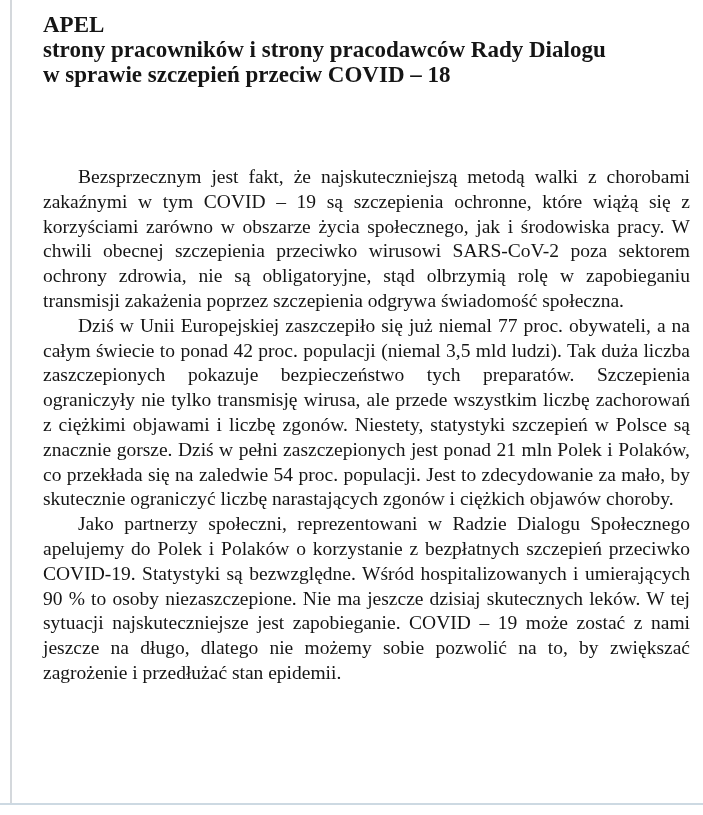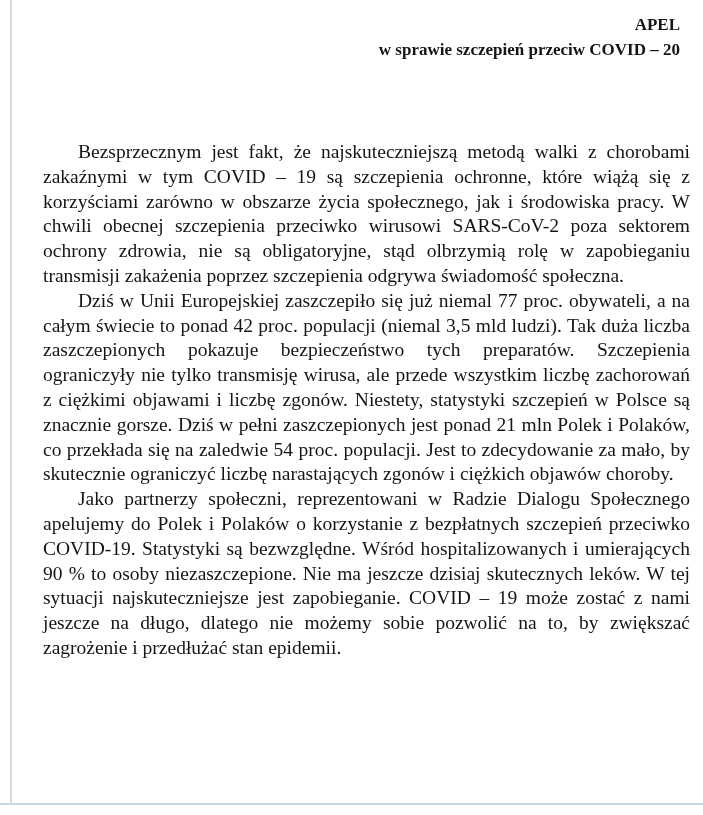--- a/index.html
+++ b/index.html
@@ -28,23 +28,23 @@
   .bottom-edge {
     position: absolute;
     left: 0;
     top: 803px;
     width: 703px;
     height: 2px;
     background: #cdd9e2;
   }
   .doc-title {
     margin: 12px 23px 0 43px;
-    text-align: right;
+    text-align: left;
     font-weight: bold;
-    font-size: 17px;
+    font-size: 23px;
     line-height: 25px;
   }
   .doc-title .t-line {
     display: block;
   }
   .doc-body {
     margin: 78px 13px 0 43px;
     font-size: 19.5px;
     line-height: 24.8px;
     text-align: justify;
@@ -59,21 +59,22 @@
 </style>
 </head>
 <body>
 
 <div class="page">
 
   <div class="left-edge"></div>
 
   <header class="doc-title">
     <span class="t-line">APEL</span>
-    <span class="t-line">w sprawie szczepień przeciw COVID – 20</span>
+    <span class="t-line">strony pracowników i strony pracodawców Rady Dialogu</span>
+    <span class="t-line">w sprawie szczepień przeciw COVID – 18</span>
   </header>
 
   <main class="doc-body">
     <p>Bezsprzecznym jest fakt, że najskuteczniejszą metodą walki z chorobami zakaźnymi w tym COVID – 19 są szczepienia ochronne, które wiążą się z korzyściami zarówno w obszarze życia społecznego, jak i środowiska pracy. W chwili obecnej szczepienia przeciwko wirusowi SARS-CoV-2 poza sektorem ochrony zdrowia, nie są obligatoryjne, stąd olbrzymią rolę w zapobieganiu transmisji zakażenia poprzez szczepienia odgrywa świadomość społeczna.</p>
     <p>Dziś w Unii Europejskiej zaszczepiło się już niemal 77 proc. obywateli, a na całym świecie to ponad 42 proc. populacji (niemal 3,5 mld ludzi). Tak duża liczba zaszczepionych pokazuje bezpieczeństwo tych preparatów. Szczepienia ograniczyły nie tylko transmisję wirusa, ale przede wszystkim liczbę zachorowań z ciężkimi objawami i liczbę zgonów. Niestety, statystyki szczepień w Polsce są znacznie gorsze. Dziś w pełni zaszczepionych jest ponad 21 mln Polek i Polaków, co przekłada się na zaledwie 54 proc. populacji. Jest to zdecydowanie za mało, by skutecznie ograniczyć liczbę narastających zgonów i ciężkich objawów choroby.</p>
     <p>Jako partnerzy społeczni, reprezentowani w Radzie Dialogu Społecznego apelujemy do Polek i Polaków o korzystanie z bezpłatnych szczepień przeciwko COVID-19. Statystyki są bezwzględne. Wśród hospitalizowanych i umierających 90 % to osoby niezaszczepione. Nie ma jeszcze dzisiaj skutecznych leków. W tej sytuacji najskuteczniejsze jest zapobieganie. COVID – 19 może zostać z nami jeszcze na długo, dlatego nie możemy sobie pozwolić na to, by zwiększać zagrożenie i przedłużać stan epidemii.</p>
   </main>
 
   <div class="bottom-edge"></div>
 

